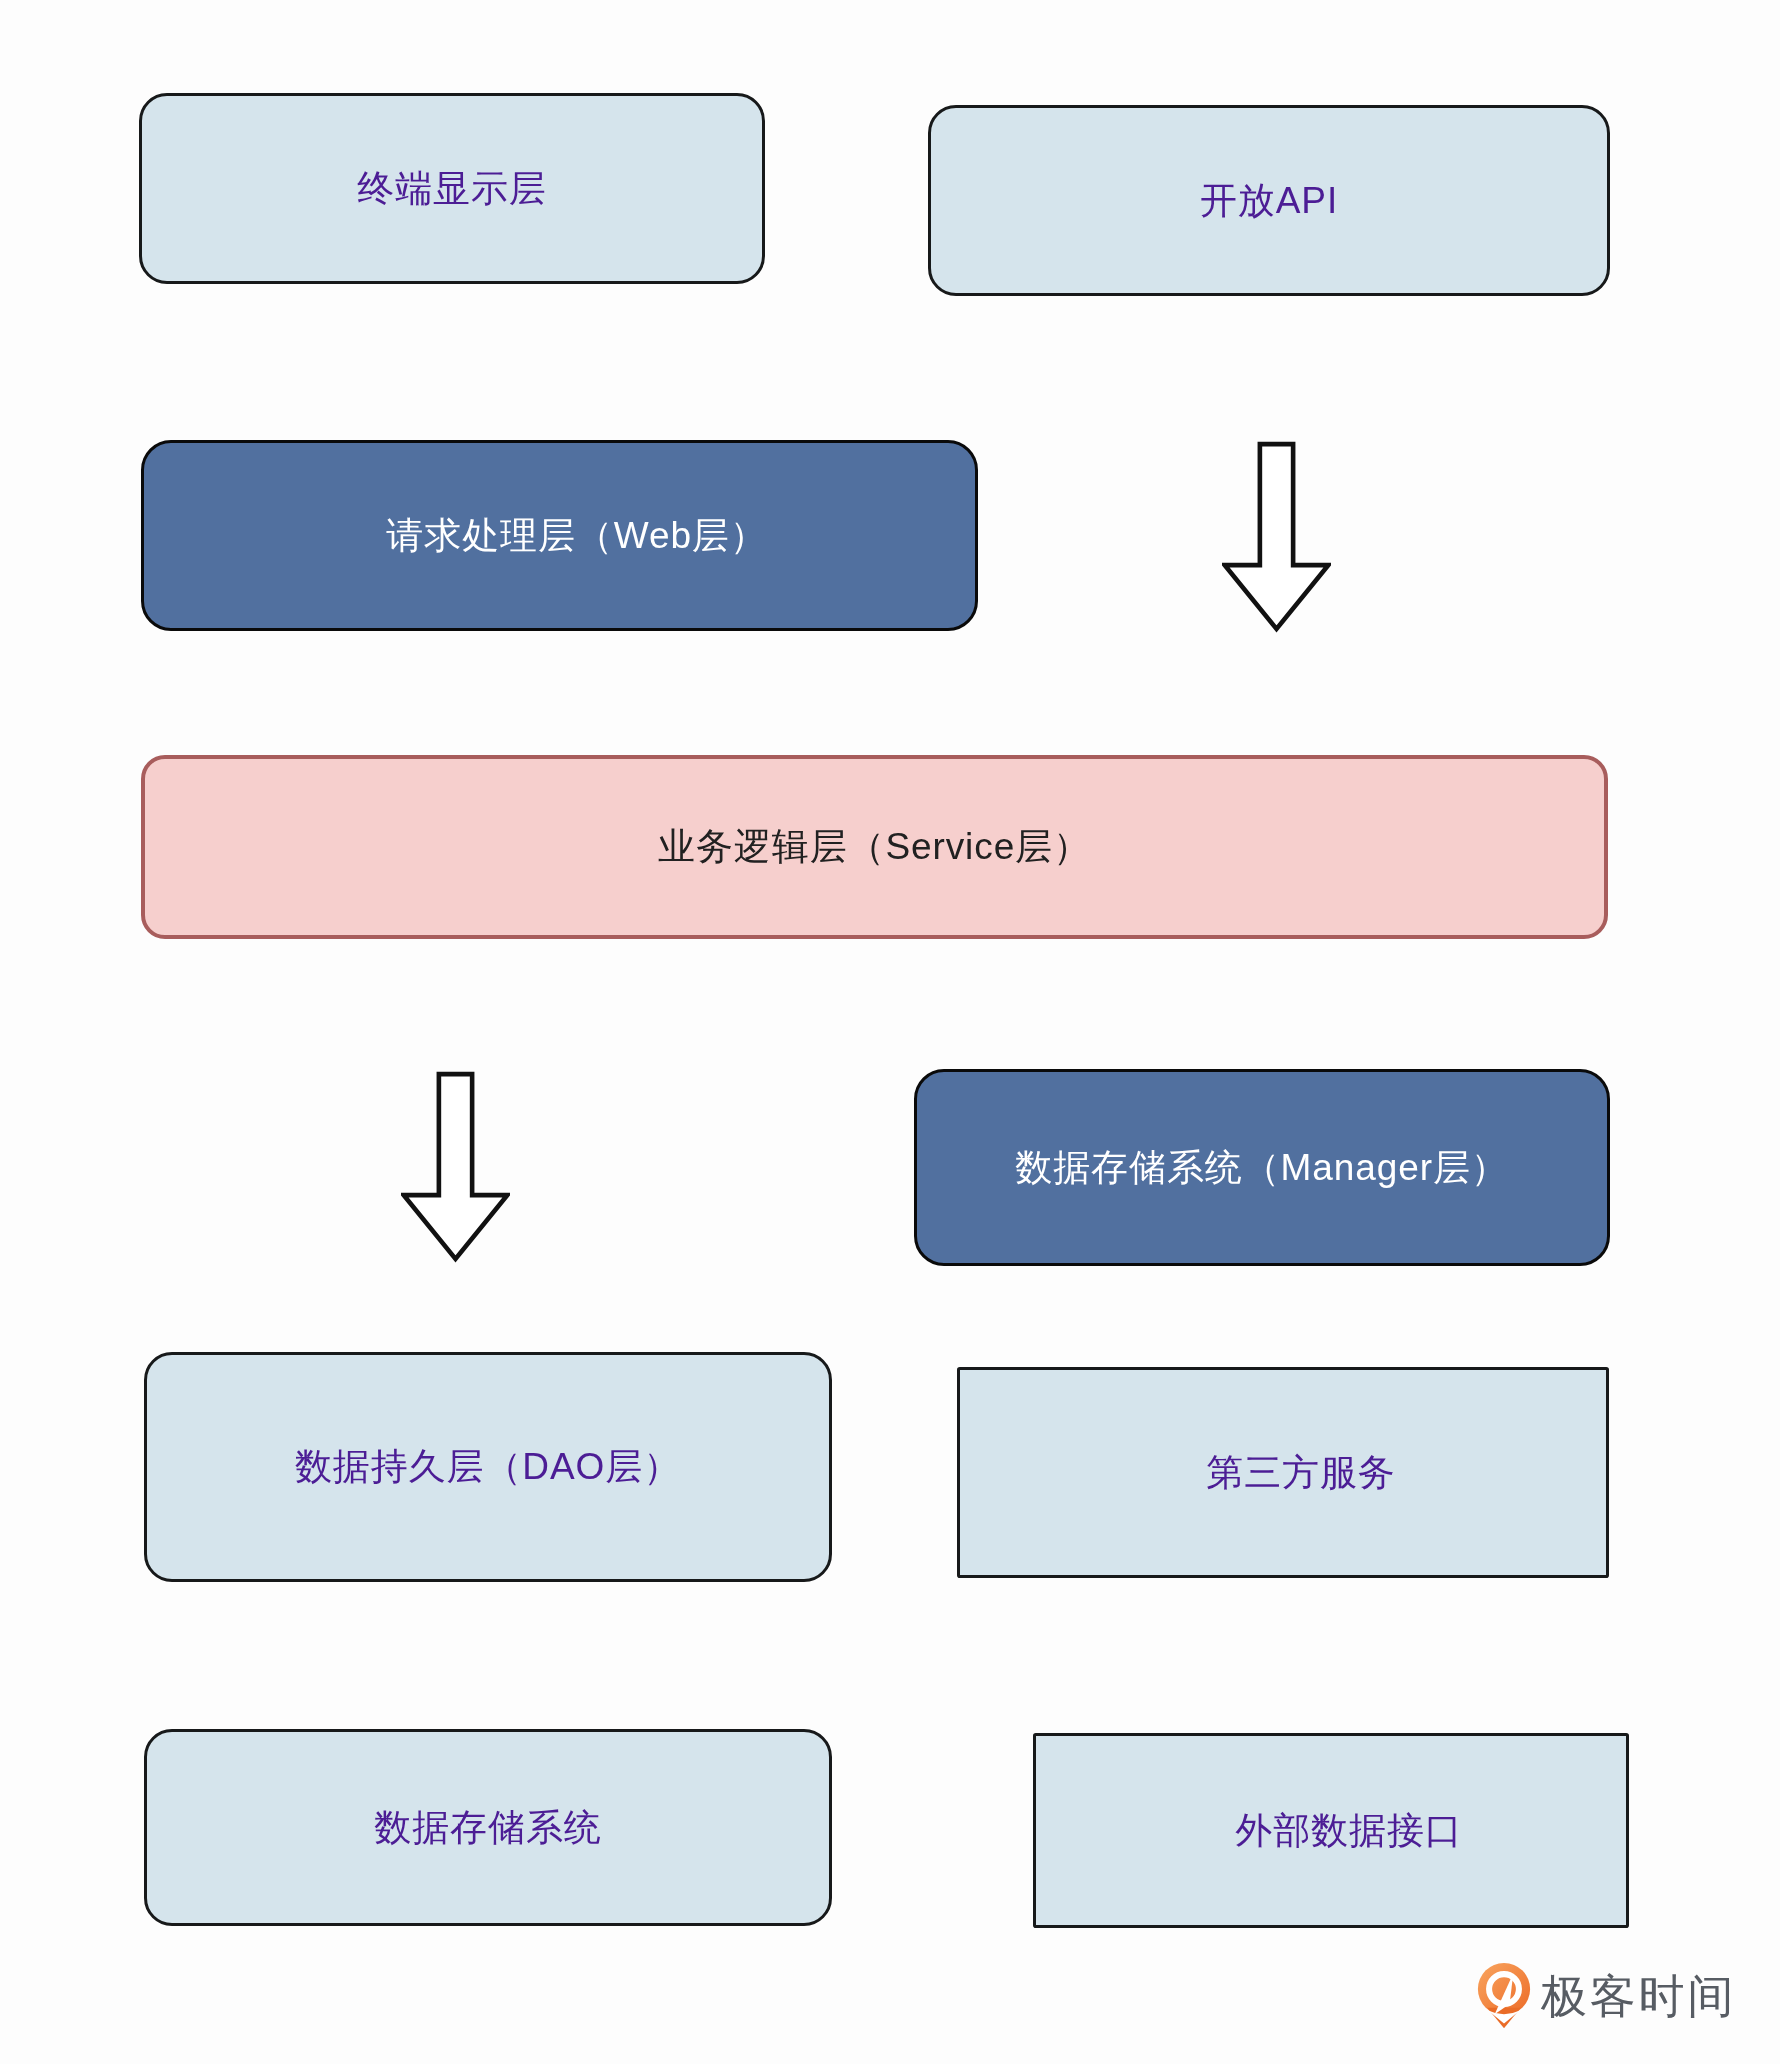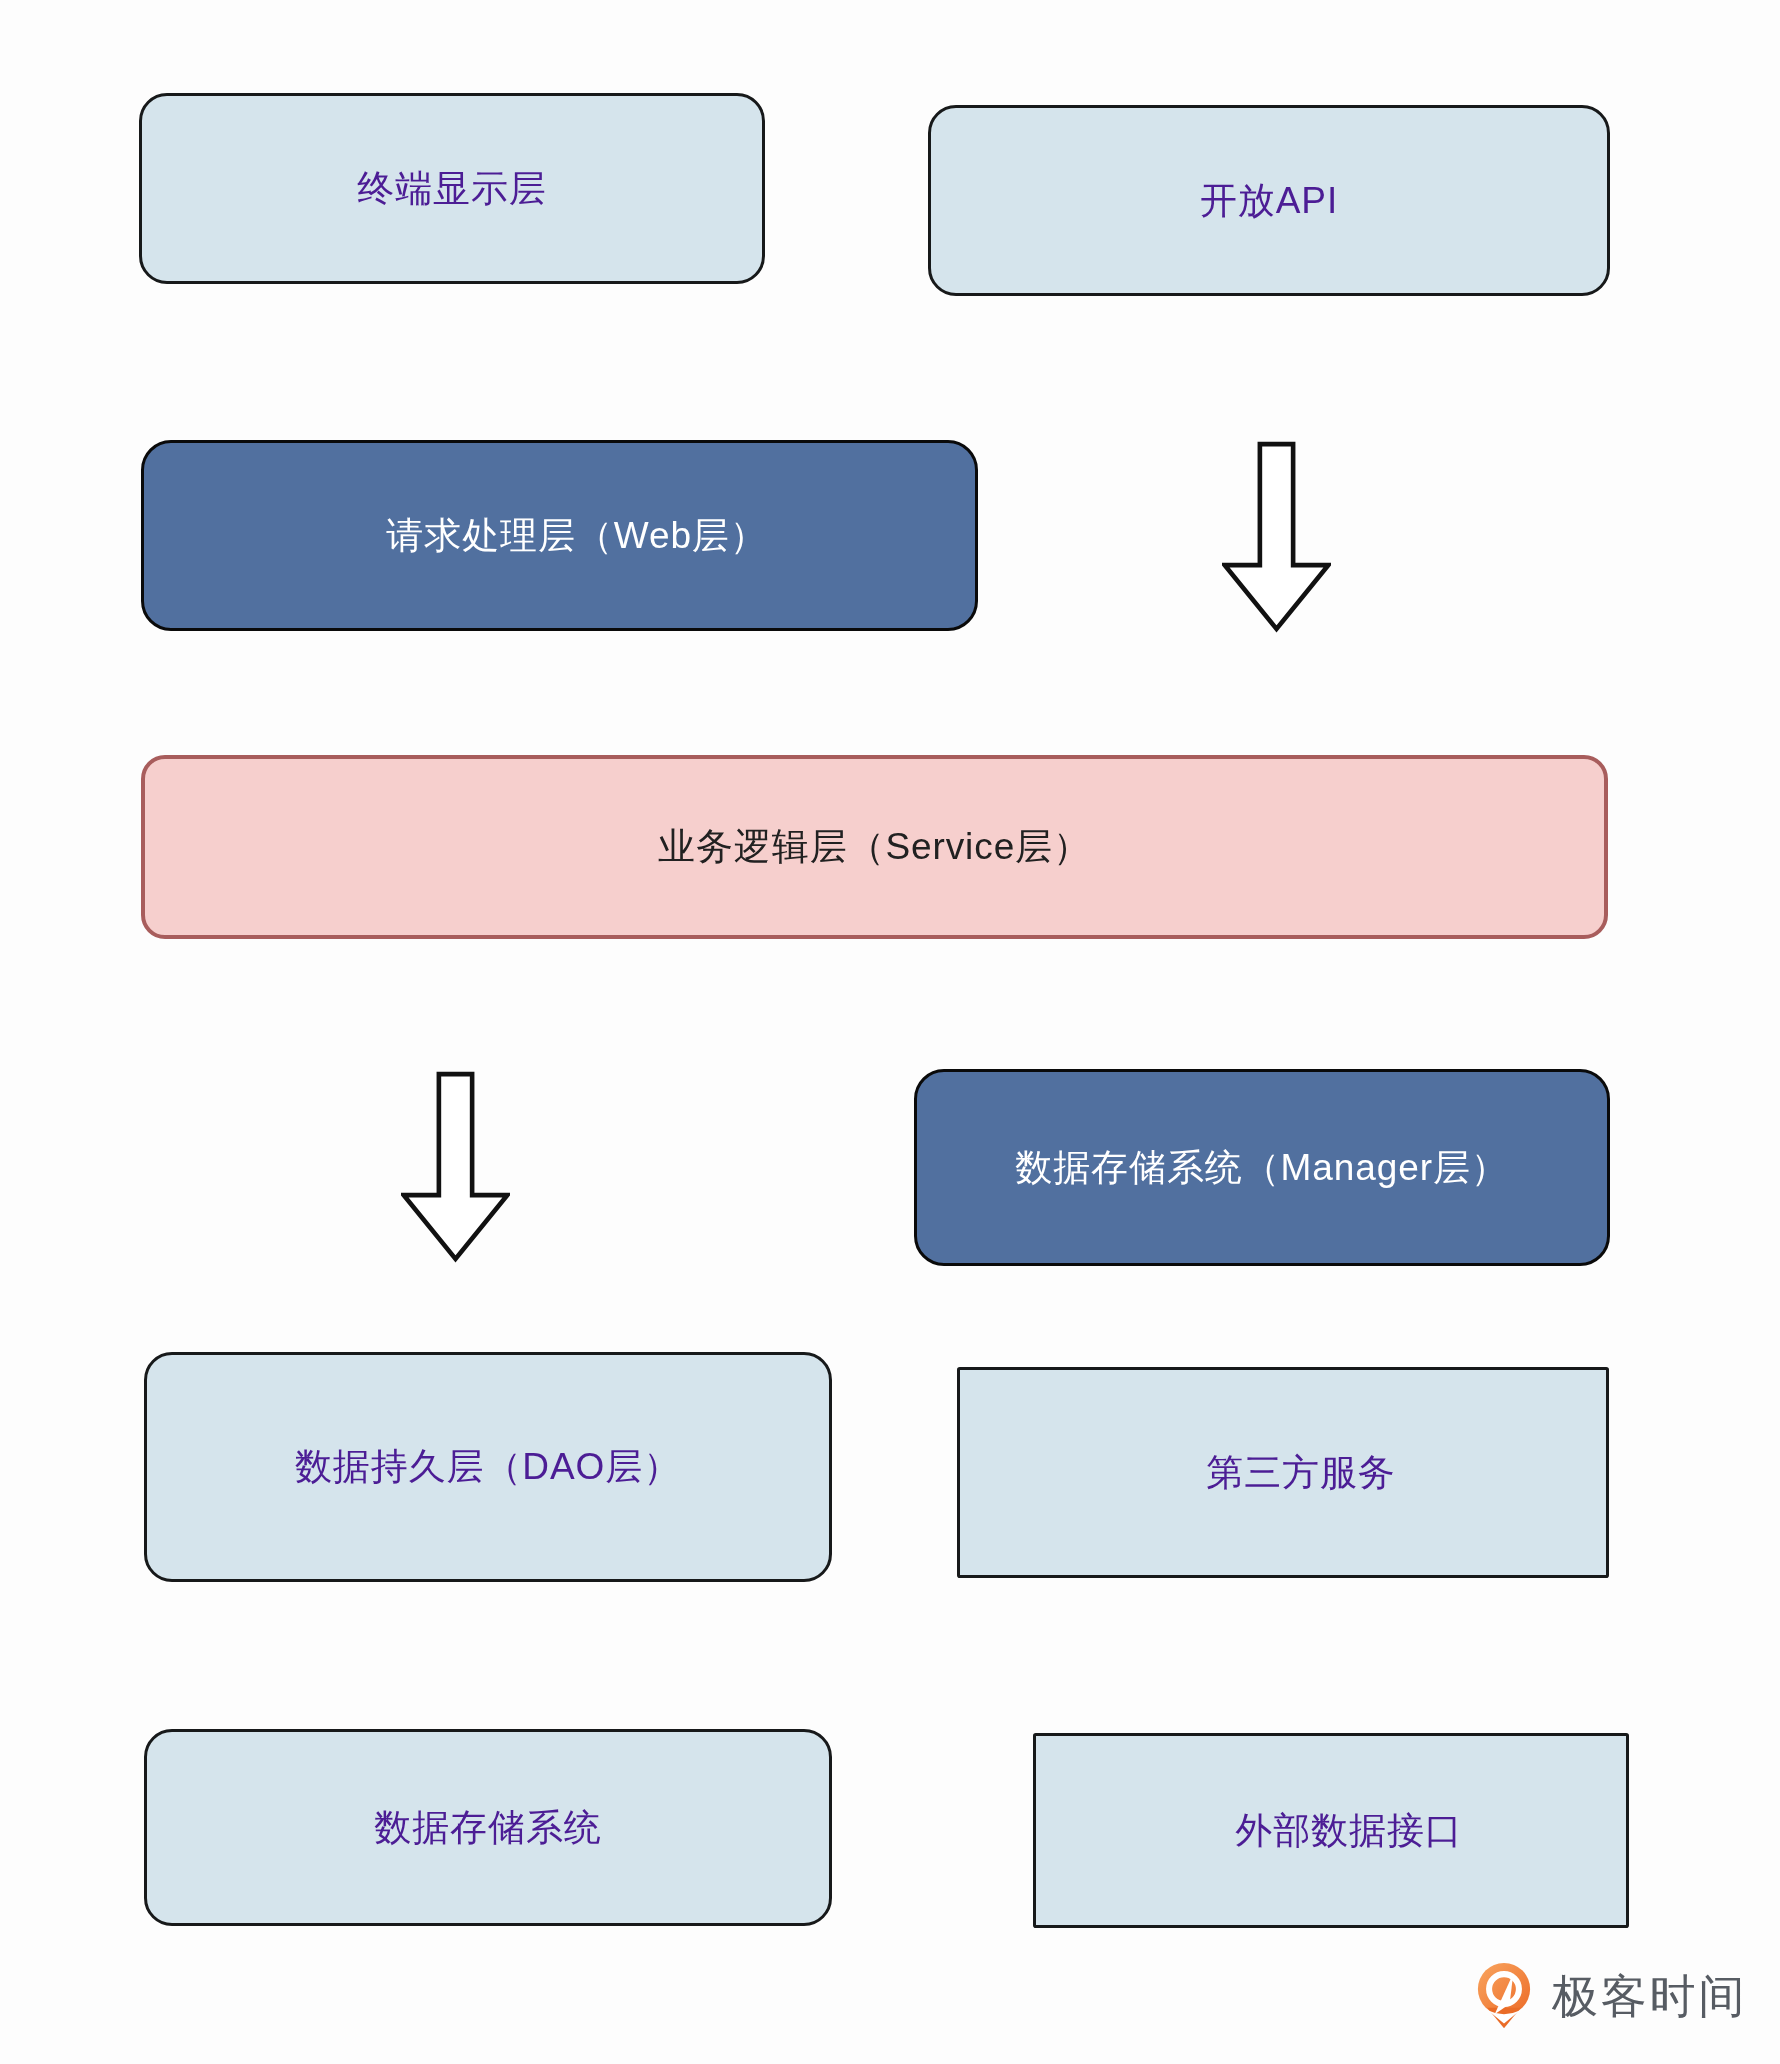--- a/index.html
+++ b/index.html
@@ -51,21 +51,21 @@
   #n-thirdparty { left:957px; top:1367px; width:652px;  height:211px; }
   #n-storage    { left:144px;  top:1729px; width:688px;  height:197px; }
   #n-external   { left:989px; top:1733px; width:596px;  height:195px;margin-left:44px; }
 
   #arrow-right  { left:1222px; top:440px;  width:109px; height:193px; }
   #arrow-left   { left:401px;  top:1070px; width:109px; height:193px; }
 
   .footer-logo {
     position:absolute;
     left:1475px; top:1961px;
-    display:flex; align-items:center; gap:19px;
+    display:flex; align-items:center; gap:8px;
     height:70px;
   }
   .footer-logo .brand-text {
     font-size:46px;
     color:#575c63;
     font-weight:500;
     letter-spacing:2.8px;
     line-height:1;
   }
 </style>

